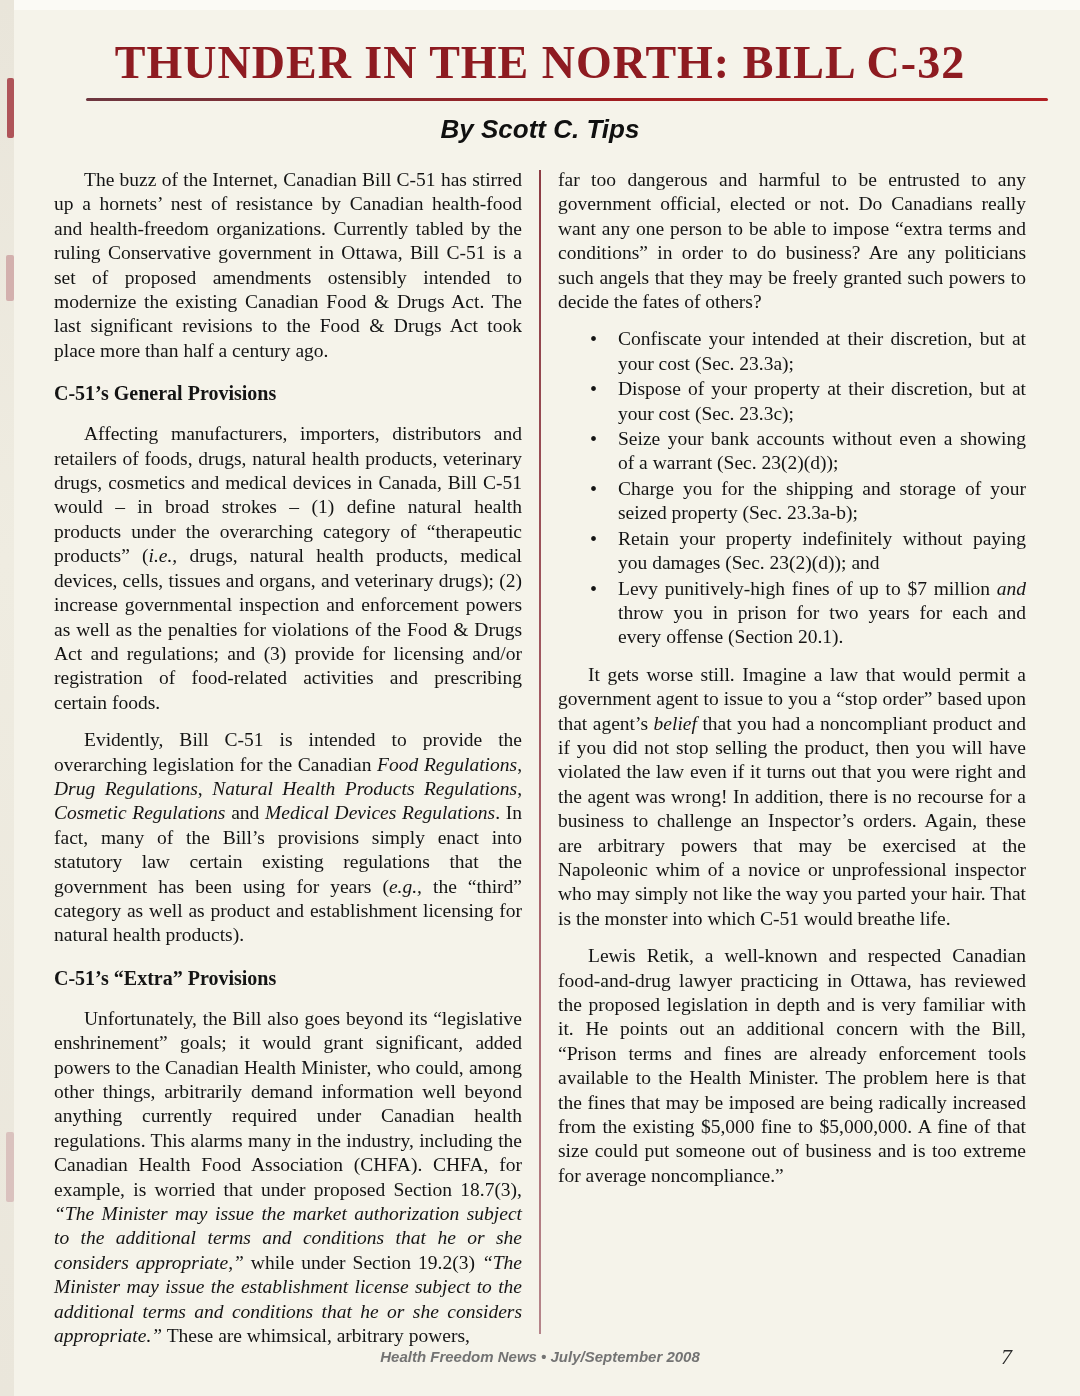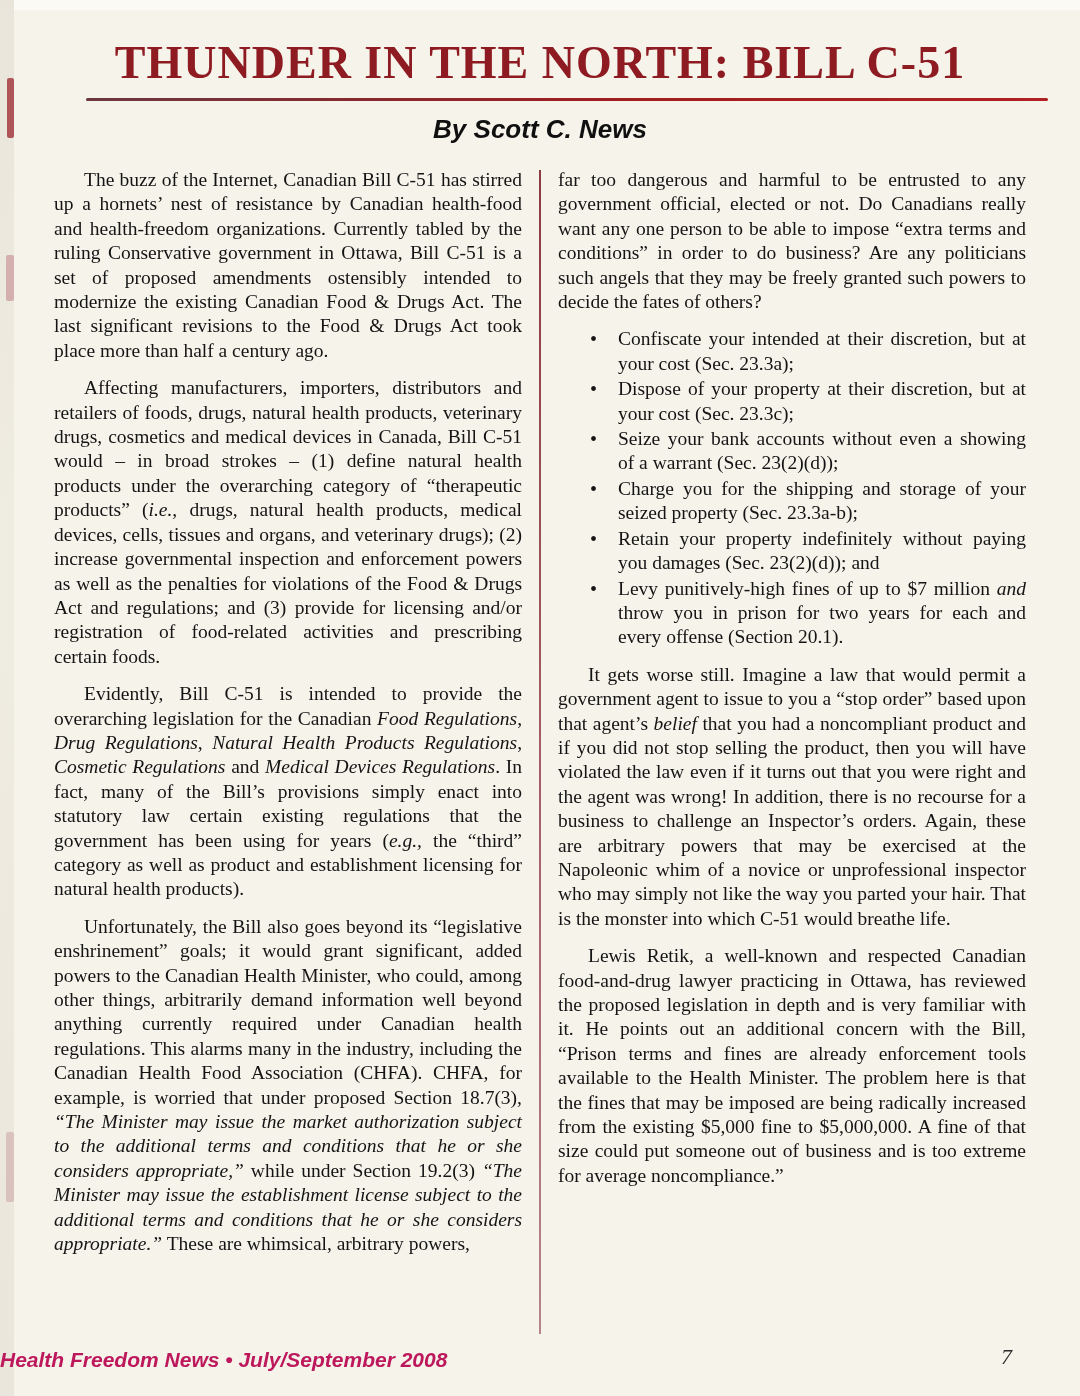--- a/index.html
+++ b/index.html
@@ -87,26 +87,26 @@
   }
   ul.bullets li::before{
     content:"•";
     position:absolute;
     left:-28px;
     font-size:20px;
   }
 
   .footer{position:absolute;left:0;bottom:18px;width:100%;height:30px;}
   .footer-center{
-    text-align:left;
+    text-align:center;
     font-family:"Liberation Sans",sans-serif;
     font-style:italic;
     font-weight:bold;
-    font-size:21px;
-    color:#be185d;
+    font-size:15px;
+    color:#737373;
   }
   .page-num{
     position:absolute;
     right:68px;top:-4px;
     font-family:"Liberation Serif",serif;
     font-style:italic;
     font-size:22px;
     color:#2a2a2a;
   }
   i{}
@@ -114,31 +114,33 @@
 </head>
 <body>
 
 <div class="scan-top"></div>
 <div class="scan-left"></div>
 <div class="scan-red-mark"></div>
 <div class="scan-red-mark2"></div>
 <div class="scan-red-mark3"></div>
 
 <div class="header">
-  <h1 class="title">THUNDER IN THE NORTH: BILL C-51</h1>
+  <h1 class="title">THUNDER IN THE NORTH: BILL C-32</h1>
   <div class="title-rule"></div>
-  <div class="byline">By Scott C. News</div>
+  <div class="byline">By Scott C. Tips</div>
 </div>
 
 <div class="columns">
 
   <div class="col">
     <p class="body"><span>The buzz of the Internet, Canadian Bill C-51 has stirred up a hornets’ nest of resistance by Canadian health-food and health-freedom organizations. Currently tabled by the ruling Conservative government in Ottawa, Bill C-51 is a set of proposed amendments ostensibly intended to modernize the existing Canadian Food &amp; Drugs Act. The last significant revisions to the Food &amp; Drugs Act took place more than half a century ago.</span></p>
+    <h3 class="section">C-51’s General Provisions</h3>
     <p class="body"><span>Affecting manufacturers, importers, distributors and retailers of foods, drugs, natural health products, veterinary drugs, cosmetics and medical devices in Canada, Bill C-51 would – in broad strokes – (1) define natural health products under the overarching category of “therapeutic products” (</span><i>i.e.,</i><span> drugs, natural health products, medical devices, cells, tissues and organs, and veterinary drugs); (2) increase governmental inspection and enforcement powers as well as the penalties for violations of the Food &amp; Drugs Act and regulations; and (3) provide for licensing and/or registration of food-related activities and prescribing certain foods.</span></p>
     <p class="body"><span>Evidently, Bill C-51 is intended to provide the overarching legislation for the Canadian </span><i>Food Regulations</i><span>, </span><i>Drug Regulations</i><span>, </span><i>Natural Health Products Regulations</i><span>, </span><i>Cosmetic Regulations</i><span> and </span><i>Medical Devices Regulations</i><span>. In fact, many of the Bill’s provisions simply enact into statutory law certain existing regulations that the government has been using for years (</span><i>e.g.,</i><span> the “third” category as well as product and establishment licensing for natural health products).</span></p>
+    <h3 class="section">C-51’s “Extra” Provisions</h3>
     <p class="body"><span>Unfortunately, the Bill also goes beyond its “legislative enshrinement” goals; it would grant significant, added powers to the Canadian Health Minister, who could, among other things, arbitrarily demand information well beyond anything currently required under Canadian health regulations. This alarms many in the industry, including the Canadian Health Food Association (CHFA). CHFA, for example, is worried that under proposed Section 18.7(3), </span><i>“The Minister may issue the market authorization subject to the additional terms and conditions that he or she considers appropriate,”</i><span> while under Section 19.2(3) </span><i>“The Minister may issue the establishment license subject to the additional terms and conditions that he or she considers appropriate.”</i><span>  These are whimsical, arbitrary powers,</span></p>
   </div>
 
   <div class="col-divider"></div>
 
   <div class="col">
     <p class="body no-indent"><span>far too dangerous and harmful to be entrusted to any government official, elected or not. Do Canadians really want any one person to be able to impose “extra terms and conditions” in order to do business? Are any politicians such angels that they may be freely granted such powers to decide the fates of others?</span></p>
     <ul class="bullets">
       <li><span>Confiscate your intended at their discretion, but at your cost (Sec. 23.3a);</span></li>
       <li><span>Dispose of your property at their discretion, but at your cost (Sec. 23.3c);</span></li>

